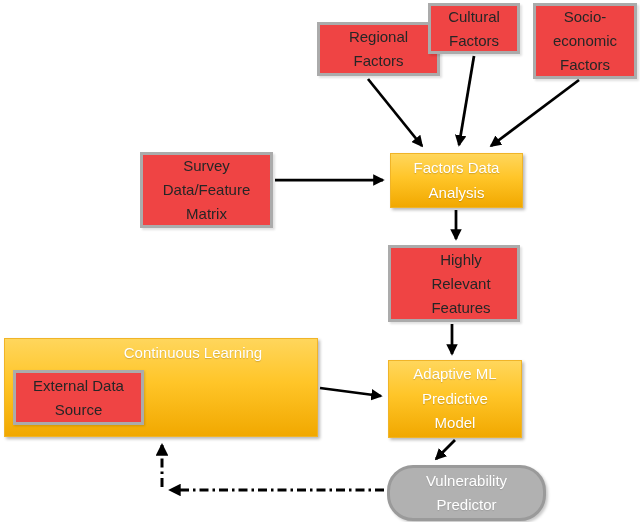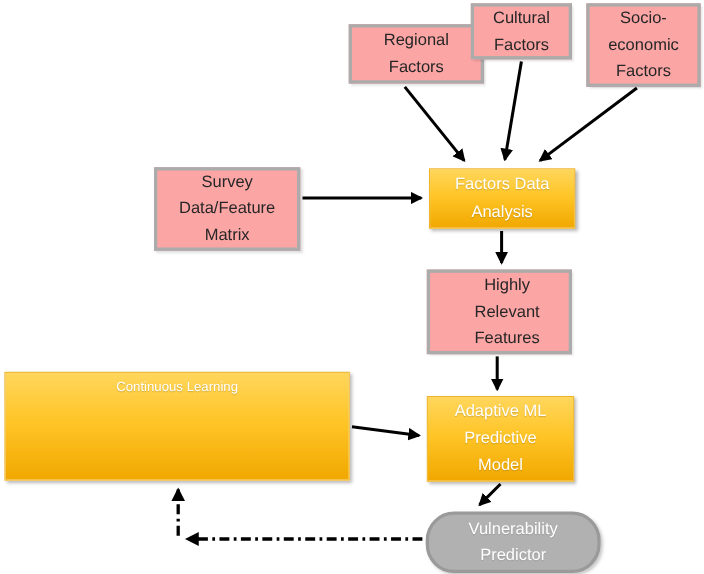--- a/index.html
+++ b/index.html
@@ -17,21 +17,21 @@
     display: flex;
     align-items: center;
     justify-content: center;
     text-align: center;
     white-space: pre-line;
     font-size: 15px;
     line-height: 1.6;
     color: #262626;
   }
   .node-white {
-    background: #fca5a5;
+    background: #ef4444;
     border: 3px solid #ababab;
     box-shadow: 2px 2px 2px rgba(0,0,0,0.12);
   }
   .node-gold {
     background: linear-gradient(180deg, #ffd65c 0%, #ffc528 45%, #f1a800 100%);
     border: 1px solid #f0b428;
     color: #ffffff;
     text-shadow: 0 1px 1px rgba(0,0,0,0.18);
     box-shadow: 2px 2px 3px rgba(0,0,0,0.28);
     line-height: 1.65;
@@ -49,23 +49,24 @@
     background: linear-gradient(180deg, #ffd65c 0%, #ffc528 45%, #f1a800 100%);
     border: 1px solid #f0b428;
     box-shadow: 2px 2px 3px rgba(0,0,0,0.28);
   }
   .container-title {
     position: absolute;
     top: 5px;
     left: 0;
     width: 100%;
     text-align: center;
-    font-size: 12px;
+    font-size: 15px;
     color: #ffffff;
     text-shadow: 0 1px 1px rgba(0,0,0,0.18);
+    padding-left: 32px;
   }
   
   #n-regional  { left: 317px; top: 22px;  width: 123px; height: 54px; align-items: flex-end; }
   #n-cultural  { left: 428px; top: 3px;   width: 92px;  height: 51px; }
   #n-socio     { left: 533px; top: 3px;   width: 104px; height: 76px; }
   #n-survey    { left: 140px; top: 152px; width: 133px; height: 76px; }
   #n-ada       { left: 390px; top: 153px; width: 133px; height: 55px; }
   #n-hrf       { left: 388px; top: 245px; width: 132px; height: 77px; padding-left: 14px; }
   #n-cl        { left: 4px;   top: 338px; width: 314px; height: 99px; }
   #n-eds       { left: 8px;   top: 31px;  width: 131px; height: 55px; box-shadow: 1px 1px 2px rgba(0,0,0,0.15); }
@@ -110,20 +111,24 @@
   </div>
 
   <div class="node node-white" id="n-hrf">
     <span>Highly
 Relevant
 Features</span>
   </div>
 
   <div class="container-gold" id="n-cl">
     <div class="container-title">Continuous Learning</div>
+    <div class="node node-white" id="n-eds">
+      <span>External Data
+Source</span>
+    </div>
   </div>
 
   <div class="node node-gold" id="n-aml">
     <span>Adaptive ML
 Predictive
 Model</span>
   </div>
 
   <div class="node node-gray" id="n-vp">
     <span>Vulnerability

